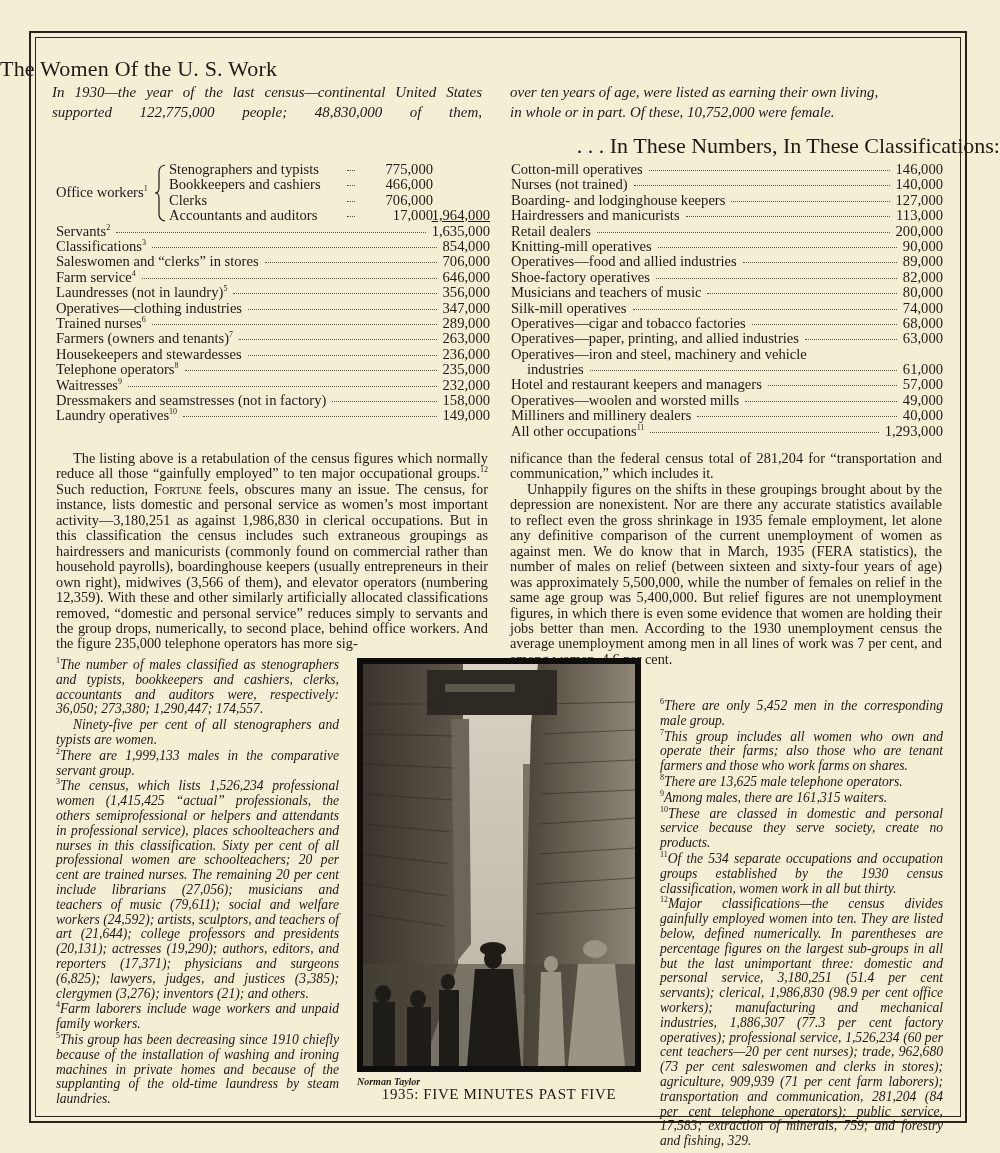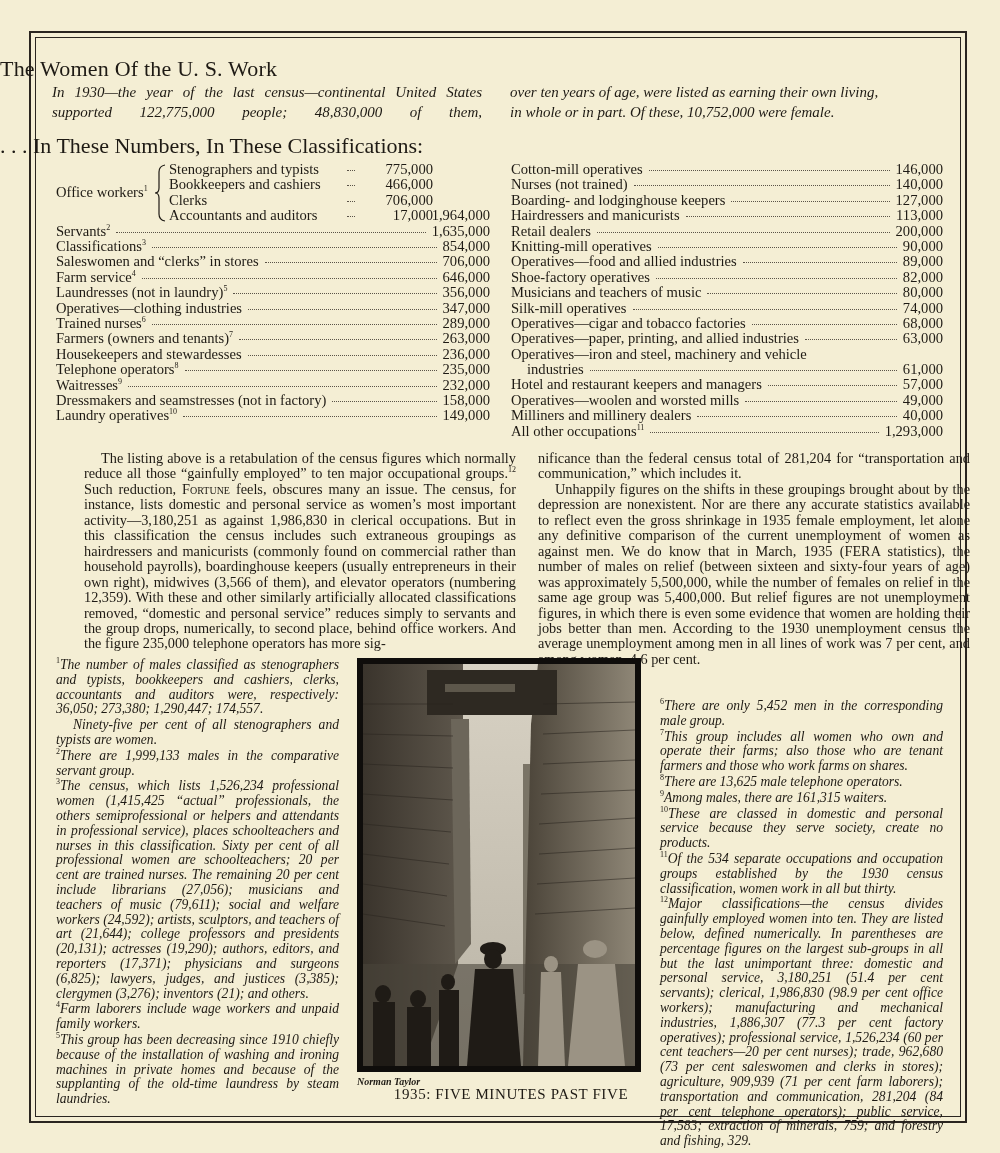--- a/index.html
+++ b/index.html
@@ -9,60 +9,60 @@
     font-family:"Liberation Serif", "DejaVu Serif", serif;
     color:#1e1a14;
   }
   .frame-outer { position:absolute; left:29px; top:31px; width:938px; height:1092px; border:2px solid #2a2520; box-sizing:border-box; }
   .frame-inner { position:absolute; left:35px; top:37px; width:926px; height:1080px; border:1px solid #2a2520; box-sizing:border-box; }
 
   .title { position:absolute; left:0; width:1000px; top:56px; text-align:left; font-size:22px; letter-spacing:0.2px; }
   .intro { position:absolute; top:82px; font-style:italic; font-size:15px; line-height:20px; }
   .intro.left { left:52px; width:430px; text-align:justify; text-align-last:justify; }
   .intro.right { left:510px; width:435px; }
-  .subtitle { position:absolute; left:0; width:1000px; top:133px; text-align:left; font-size:22px; }
+  .subtitle { position:absolute; left:0; width:1000px; top:133px; text-align:right; font-size:22px; }
 
   .list { position:absolute; font-size:14.6px; line-height:15.4px; }
   .list.left { left:56px; top:162px; width:434px; }
   .list.right { left:511px; top:162px; width:432px; }
   .row { display:flex; align-items:baseline; white-space:nowrap; height:15.4px; }
   .row .label { flex:0 0 auto; }
   .row .dots { flex:1 1 auto; border-bottom:1.4px dotted #5a5348; margin:0 6px; transform:translateY(-3px); min-width:8px; }
   .row .val { flex:0 0 auto; text-align:right; }
   .row.indent .label { padding-left:16px; }
   .row.nodots .dots { border-bottom:none; }
   sup { font-size:8px; vertical-align:super; line-height:0; }
 
   .office { display:flex; align-items:center; height:61.6px; }
   .office .olabel { width:97px; }
   .office .brace { width:16px; height:58px; position:relative; }
   .office .brace svg { position:absolute; left:0; top:0; }
   .office .subs { width:258px; }
   .office .subs .row .label { width:172px; }
   .office .subs .row .val { width:72px; }
   .office .total { flex:1; height:61.6px; position:relative; }
-  .office .total span { position:absolute; right:0; bottom:0; line-height:15.4px; }
-
-  .body-text { position:absolute; font-size:14.3px; line-height:15.45px; text-align:justify;margin-left:28px; }
+  .office .total span { position:absolute; right:0; bottom:0; line-height:15.4px;text-decoration:underline; }
+
+  .body-text { position:absolute; font-size:14.3px; line-height:15.45px; text-align:justify; }
   .body-text.left { left:56px; top:451px; width:432px; }
   .body-text.right { left:510px; top:451px; width:432px; }
   .body-text p { margin:0; text-indent:17px; }
   .body-text p.noindent { text-indent:0; }
   .sc { font-variant:small-caps; }
 
   .notes { position:absolute; font-size:13.6px; line-height:14.8px; font-style:italic; text-align:justify; }
   .notes.left { left:56px; top:658px; width:283px; }
   .notes.right { left:660px; top:658px; width:283px;margin-top:41px; }
   .notes p { margin:0 0 1px 0; }
   .notes .up { font-style:normal; }
 
   .photo { position:absolute; left:357px; top:658px; width:284px; height:414px; background:#0f0d0b; }
   .photo-inner { position:absolute; left:6px; top:6px; width:272px; height:402px; overflow:hidden; background:#8c8678; }
   .credit { position:absolute; left:357px; top:1076px; font-size:10px; font-style:italic; font-weight:bold; }
-  .caption { position:absolute; left:369px; top:1086px; width:284px; text-align:center; font-size:15px; letter-spacing:0.6px; }
+  .caption { position:absolute; left:357px; top:1086px; width:284px; text-align:center; font-size:15px; letter-spacing:0.6px; }
 </style>
 </head>
 <body>
 
 <div class="frame-outer"></div>
 <div class="frame-inner"></div>
 
 <div class="title">The Women Of the U. S. Work</div>
 <div class="intro left">In 1930—the year of the last census—continental United States supported 122,775,000 people; 48,830,000 of them,</div>
 <div class="intro right">

